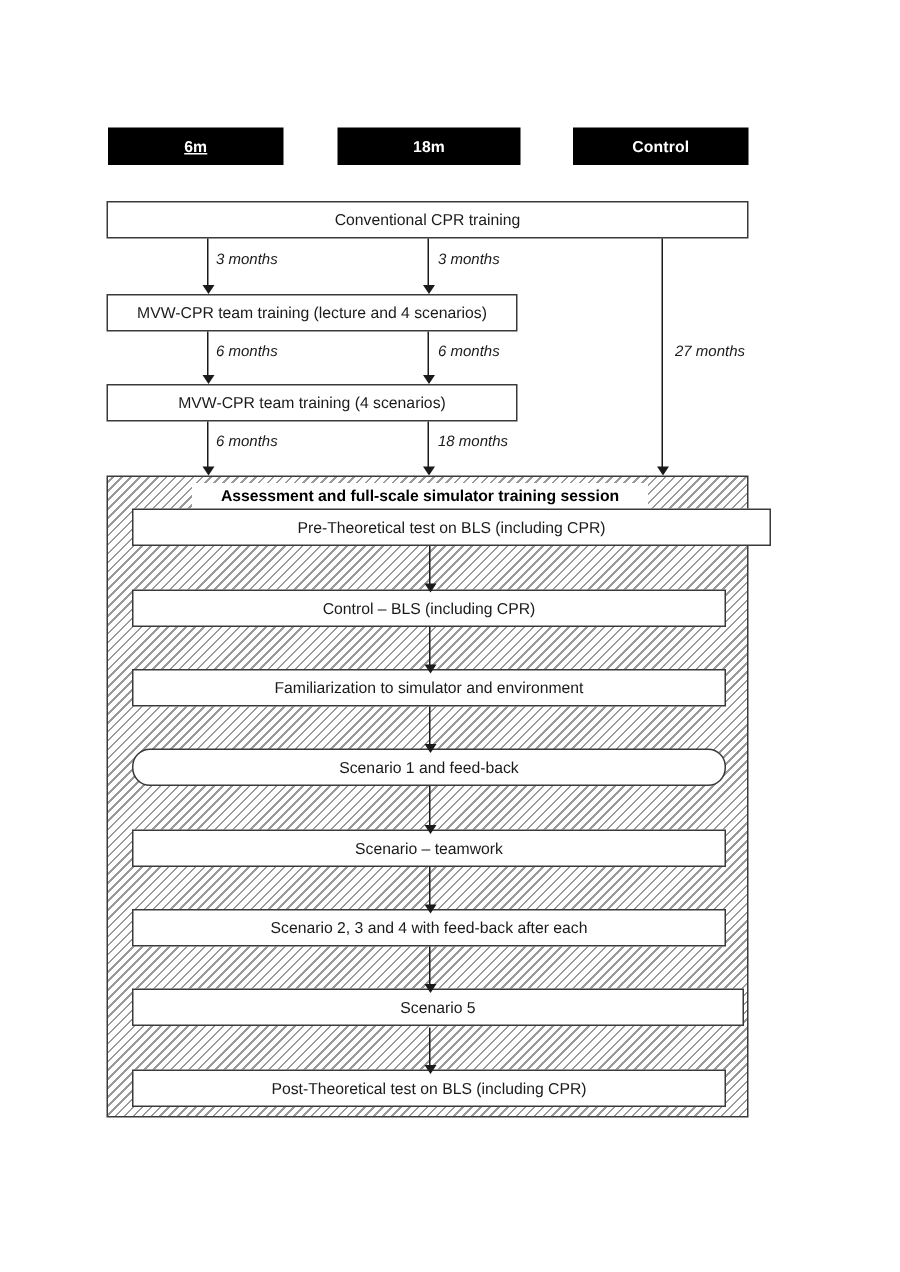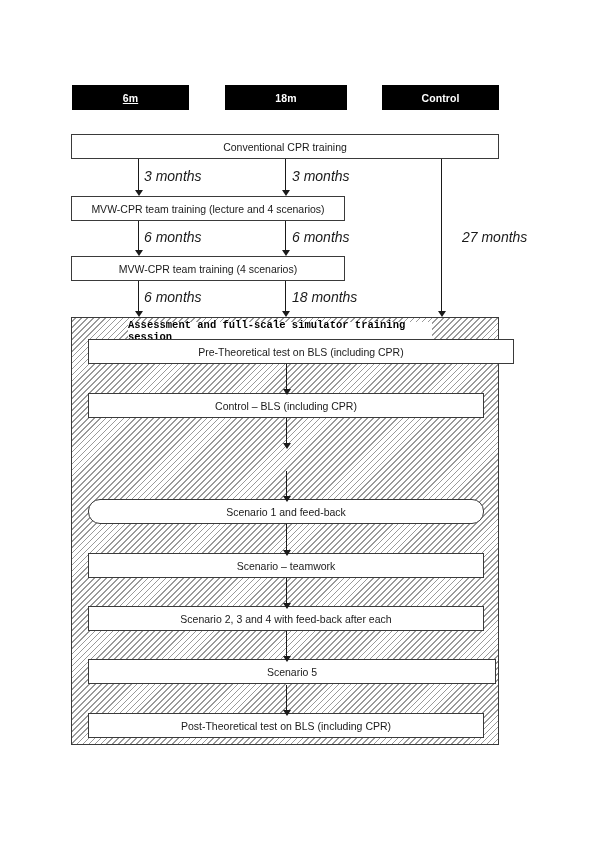--- a/index.html
+++ b/index.html
@@ -92,41 +92,42 @@
     width: 0;
     height: 0;
     border-left: 4px solid transparent;
     border-right: 4px solid transparent;
     border-top: 6px solid #1a1a1a;
   }
 
   
   .interval {
     position: absolute;
-    font-size: 14px;
+    font-size: 10px;
     font-style: italic;
     color: #1a1a1a;
     white-space: nowrap;
     text-align: center;
   }
 </style>
 </head>
 <body>
 
 <div id="diagram">
     <div class="group-box" style="left: 72px; top: 85px; width: 117px; text-decoration: underline;">6m</div>
     <div class="group-box" style="left: 225px; top: 85px; width: 122px;">18m</div>
     <div class="group-box" style="left: 382px; top: 85px; width: 117px;">Control</div>
     <div class="pbox" style="left: 71px; top: 134px; width: 428px;">Conventional CPR training</div>
     <div class="pbox" style="left: 71px; top: 196px; width: 274px;">MVW-CPR team training (lecture and 4 scenarios)</div>
     <div class="pbox" style="left: 71px; top: 256px; width: 274px;">MVW-CPR team training (4 scenarios)</div>
     <div class="hatch-panel" style="left: 71px; top: 317px; width: 428px; height: 428px;"></div>
-    <div class="panel-title" style="left: 128px; top: 322px; width: 304px; font-family: Liberation Mono, monospace;">Assessment and full-scale simulator training session</div>
+    <div class="panel-title" style="left: 128px; top: 322px; width: 304px;">Assessment and full-scale simulator training session</div>
     <div class="pbox" style="left: 88px; top: 339px; width: 426px;">Pre-Theoretical test on BLS (including CPR)</div>
     <div class="pbox" style="left: 88px; top: 393px; width: 396px;">Control – BLS (including CPR)</div>
+    <div class="pbox" style="left: 88px; top: 446px; width: 396px;">Familiarization to simulator and environment</div>
     <div class="pbox" style="left: 88px; top: 499px; width: 396px; border-radius: 12px;">Scenario 1 and feed-back</div>
     <div class="pbox" style="left: 88px; top: 553px; width: 396px;">Scenario – teamwork</div>
     <div class="pbox" style="left: 88px; top: 606px; width: 396px;">Scenario 2, 3 and 4 with feed-back after each</div>
     <div class="pbox" style="left: 88px; top: 659px; width: 408px;">Scenario 5</div>
     <div class="pbox" style="left: 88px; top: 713px; width: 396px;">Post-Theoretical test on BLS (including CPR)</div>
     <div class="vline" style="left: 138px; top: 159px; height: 32px;"></div>
     <div class="arrowhead" style="left: 134.5px; top: 190px;"></div>
     <div class="vline" style="left: 285px; top: 159px; height: 32px;"></div>
     <div class="arrowhead" style="left: 281.5px; top: 190px;"></div>
     <div class="vline" style="left: 138px; top: 221px; height: 30px;"></div>
@@ -152,14 +153,14 @@
     <div class="vline" style="left: 286px; top: 631px; height: 26px;"></div>
     <div class="arrowhead" style="left: 282.5px; top: 656px;"></div>
     <div class="vline" style="left: 286px; top: 685px; height: 26px;"></div>
     <div class="arrowhead" style="left: 282.5px; top: 710px;"></div>
     <div class="interval" style="left: 144px; top: 168px;">3 months</div>
     <div class="interval" style="left: 292px; top: 168px;">3 months</div>
     <div class="interval" style="left: 144px; top: 229px;">6 months</div>
     <div class="interval" style="left: 292px; top: 229px;">6 months</div>
     <div class="interval" style="left: 144px; top: 289px;">6 months</div>
     <div class="interval" style="left: 292px; top: 289px;">18 months</div>
-    <div class="interval" style="left: 450px; top: 229px; margin-left: 12px;">27 months</div>
+    <div class="interval" style="left: 450px; top: 229px;">27 months</div>
   </div>
 
 </body></html>

